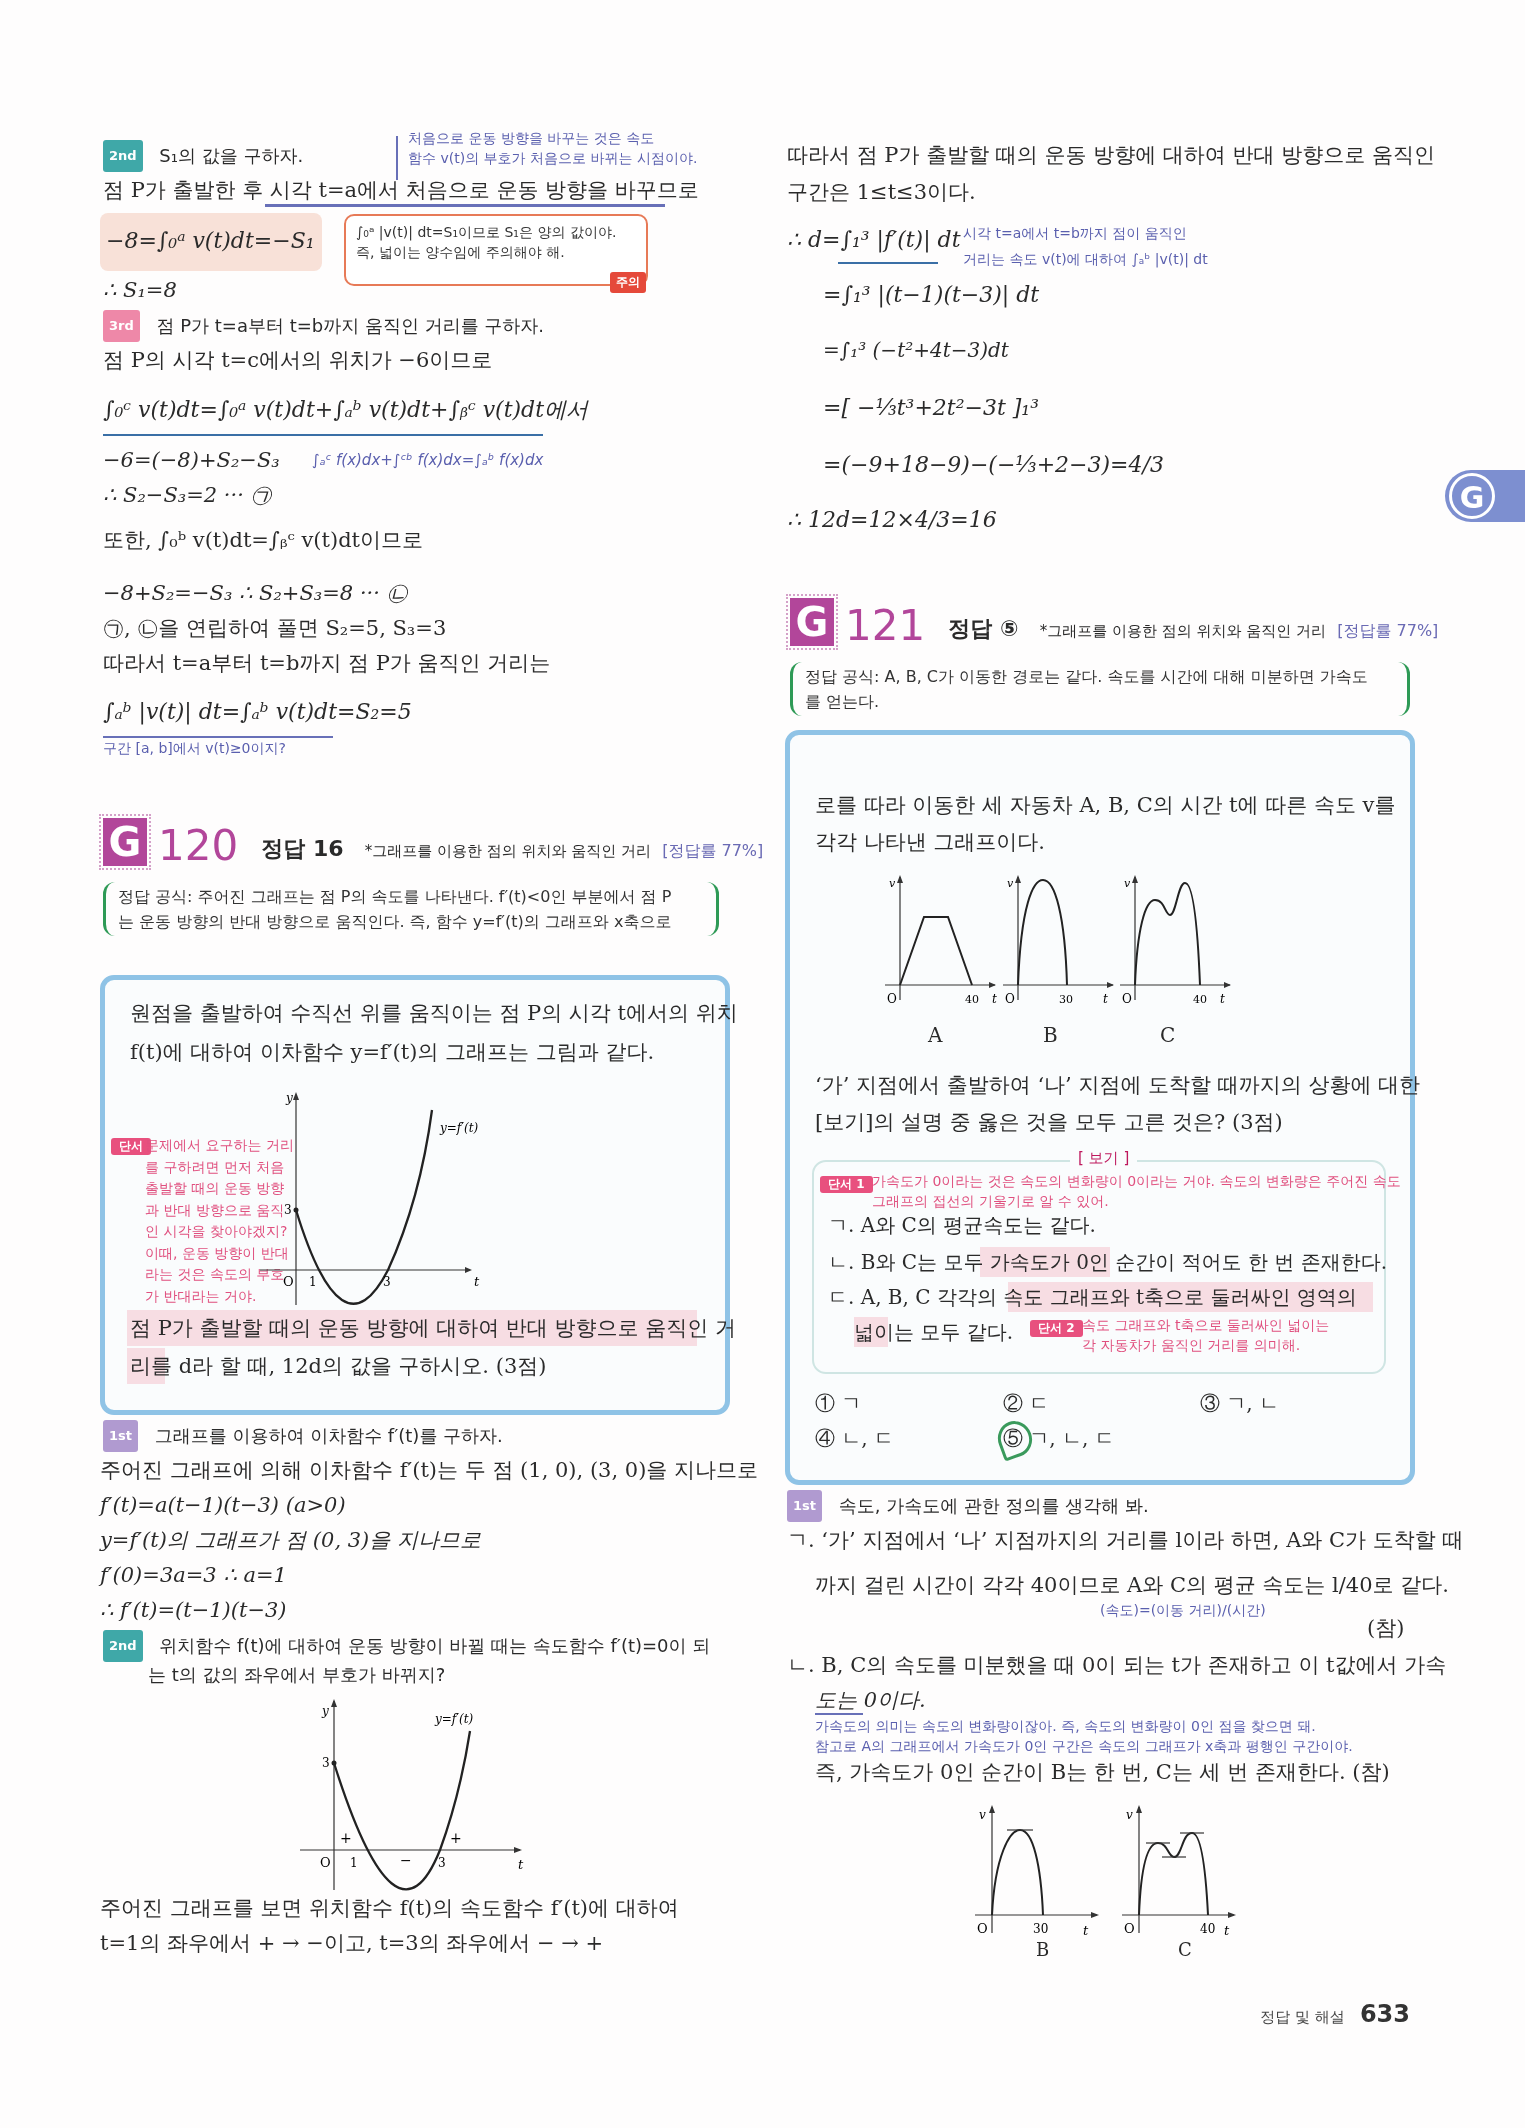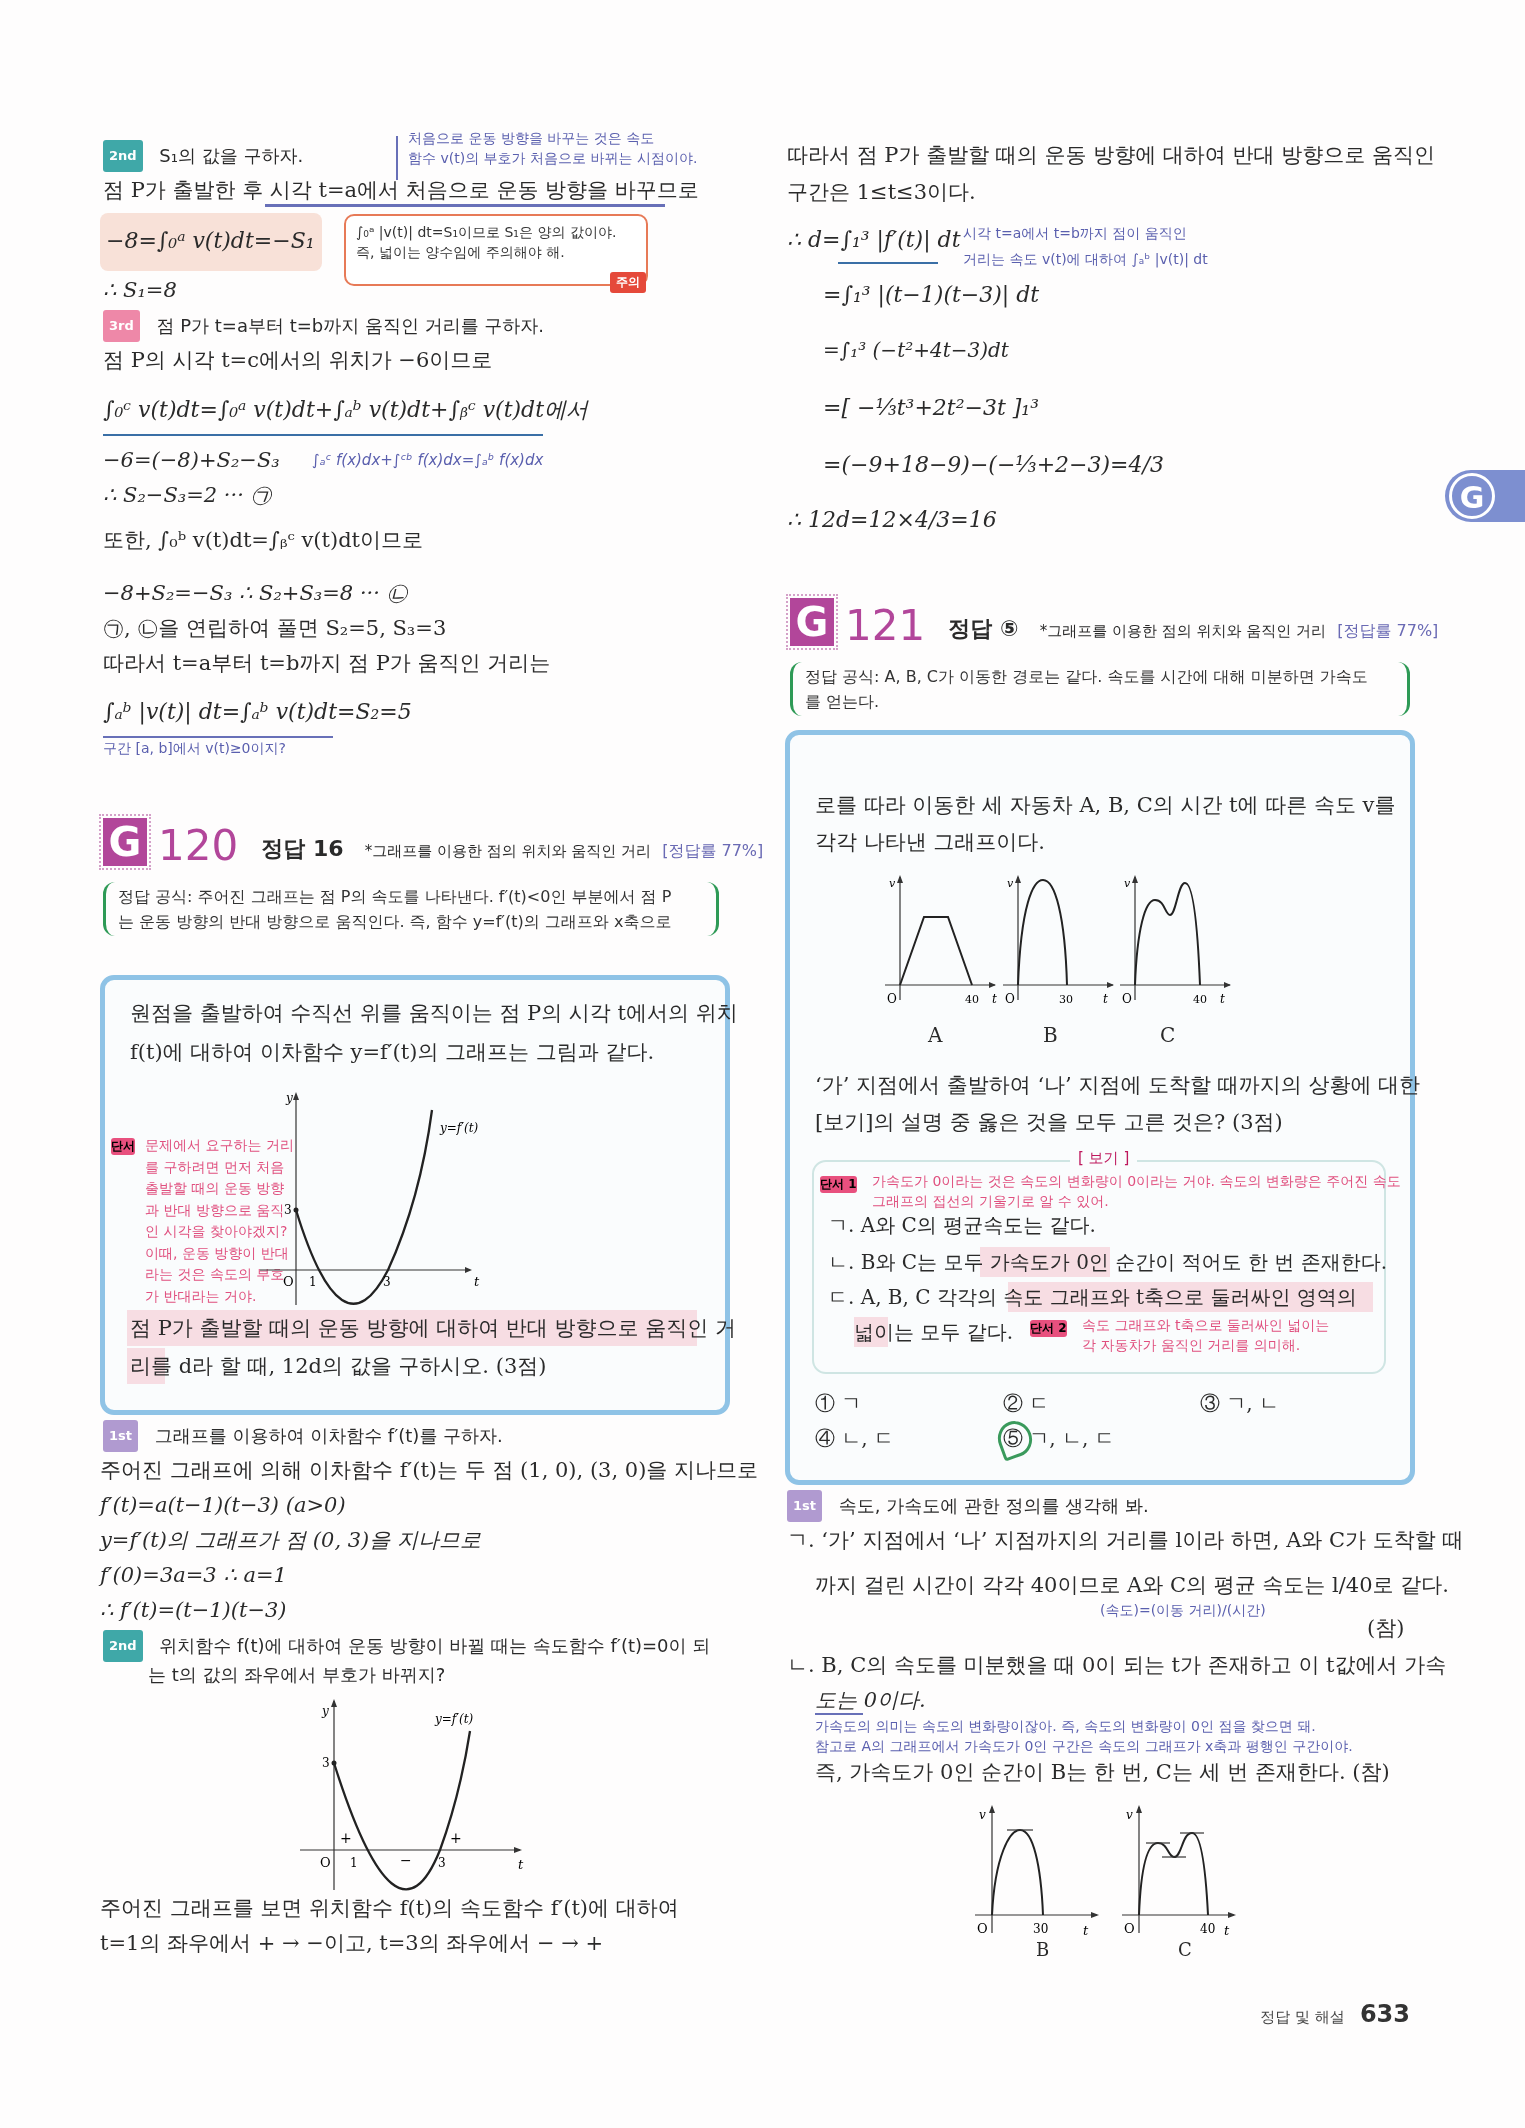--- a/index.html
+++ b/index.html
@@ -21,21 +21,21 @@
   .gbox{display:inline-block;background:#b2469a;color:#fff;font-family:"DejaVu Sans","Liberation Sans",sans-serif;
         font-weight:bold;font-size:40px;width:44px;height:48px;text-align:center;line-height:48px;
         outline:2px dotted #d4a0c8;outline-offset:2px;}
   .qnum{font-family:"DejaVu Sans","Liberation Sans",sans-serif;color:#b2469a;font-size:42px;margin-left:6px;vertical-align:-4px;}
   .ans-label{font-family:"DejaVu Sans","Liberation Sans",sans-serif;font-weight:bold;font-size:22px;margin-left:18px;}
   .topic{font-family:"DejaVu Sans","Liberation Sans",sans-serif;font-size:15px;margin-left:16px;}
   .rate{font-family:"DejaVu Sans","Liberation Sans",sans-serif;font-size:16px;color:#6a6ab4;margin-left:6px;}
   .formula-box{position:absolute;border-left:3px solid #2e9a56;border-right:3px solid #2e9a56;border-radius:12px;
         padding:2px 12px;font-family:"DejaVu Sans","Liberation Sans",sans-serif;font-size:16px;line-height:25px;color:#333;}
   .qbox{position:absolute;border:5px solid #8fc3e6;border-radius:14px;background:#fafcfd;}
-  .hint-tag{display:inline-block;background:#e8507e;color:#000000;font-size:12px;font-weight:bold;padding:0 0;border-radius:3px;margin-right:6px;}
+  .hint-tag{display:inline-block;background:#e8507e;color:#ffffff;font-size:12px;font-weight:bold;padding:0 8px;border-radius:3px;margin-right:6px;}
   .boxed-note{position:absolute;border:2px solid #e77a57;border-radius:10px;background:#fff;padding:6px 10px;}
   .caution{position:absolute;background:#e5493a;color:#fff;font-family:"DejaVu Sans","Liberation Sans",sans-serif;font-size:12px;font-weight:bold;padding:2px 6px;border-radius:3px;}
   .bogi{position:absolute;border:2px solid #cfe5e3;border-radius:14px;}
   .choice{position:absolute;font-size:20px;white-space:nowrap;}
   .gtab{position:absolute;left:1445px;top:470px;width:80px;height:52px;background:#7d8fd0;border-radius:26px 0 0 26px;}
   .gtab .gc{position:absolute;left:4px;top:3px;width:46px;height:46px;border-radius:50%;background:#7d8fd0;border:3px solid #fff;color:#fff;
             font-family:"DejaVu Sans","Liberation Sans",sans-serif;font-weight:bold;font-size:30px;text-align:center;line-height:44px;box-sizing:border-box;}
   svg text{font-family:"DejaVu Serif","Liberation Serif",serif;}
   .footer{position:absolute;right:115px;top:2000px;font-family:"DejaVu Sans","Liberation Sans",sans-serif;}
 </style>

